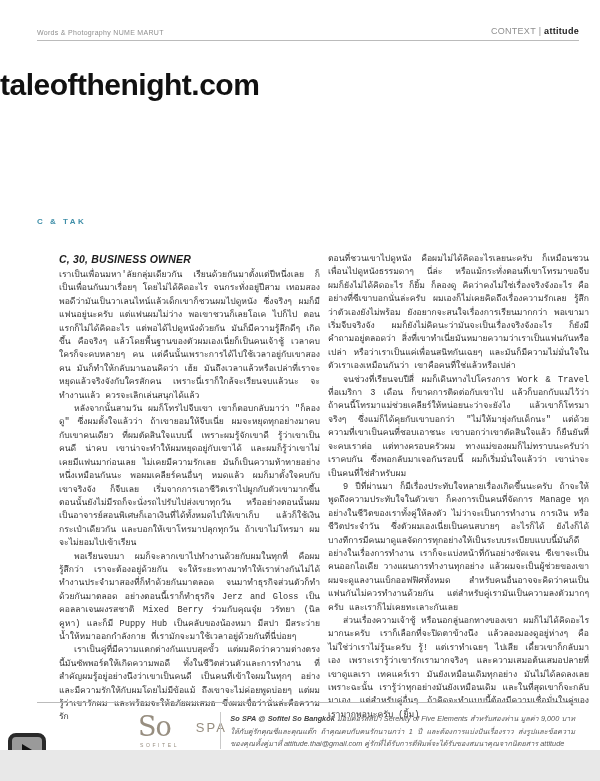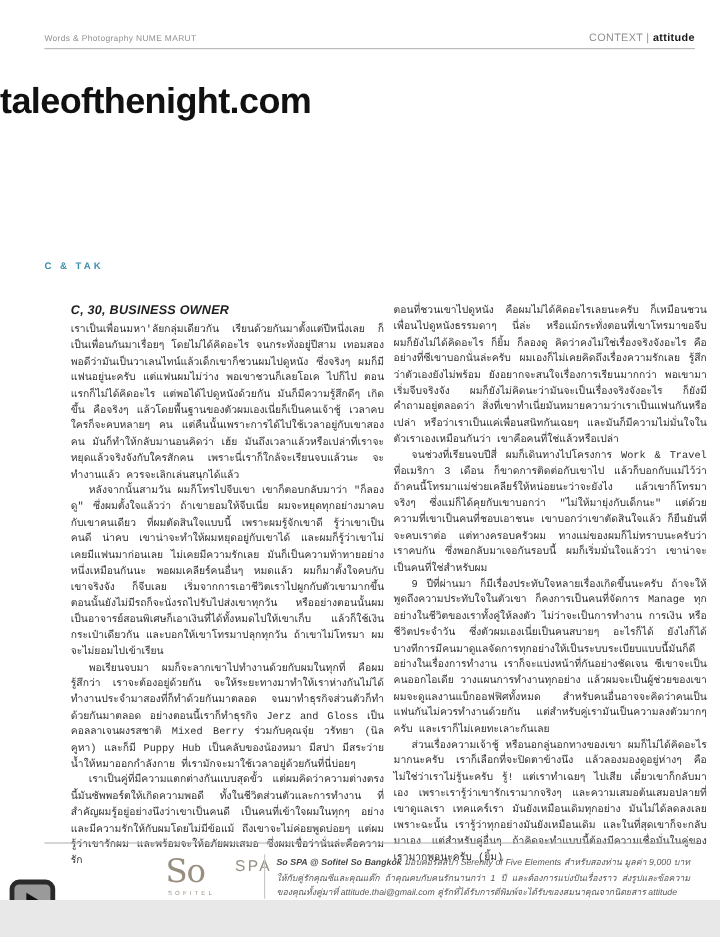--- a/index.html
+++ b/index.html
@@ -71,21 +71,21 @@
     border-top: 1px solid #bbbbbb;
   }
   .footer {
     position: absolute; left: 138px; right: 25px; top: 710px;
     display: flex; align-items: flex-start;
   }
   .sospa-logo {
     width: 80px; padding-top: 4px;
     color: #978e80; flex-shrink: 0;
   }
-  .sospa-top { display: flex; }
+  .sospa-top { display: flex; align-items: center; }
   .sospa-so {
     font-size: 27px; font-weight: normal; letter-spacing: -1px;
     font-family: "DejaVu Serif", serif; color: #978e80; line-height: 26px;
   }
   .sospa-bar {
     width: 2px; height: 20px; background: #7fb3c0; margin: 0 4px 0 5px;
   }
   .sospa-spa {
     font-size: 13px; letter-spacing: 2px; color: #978e80; margin-left: 16px;
   }

